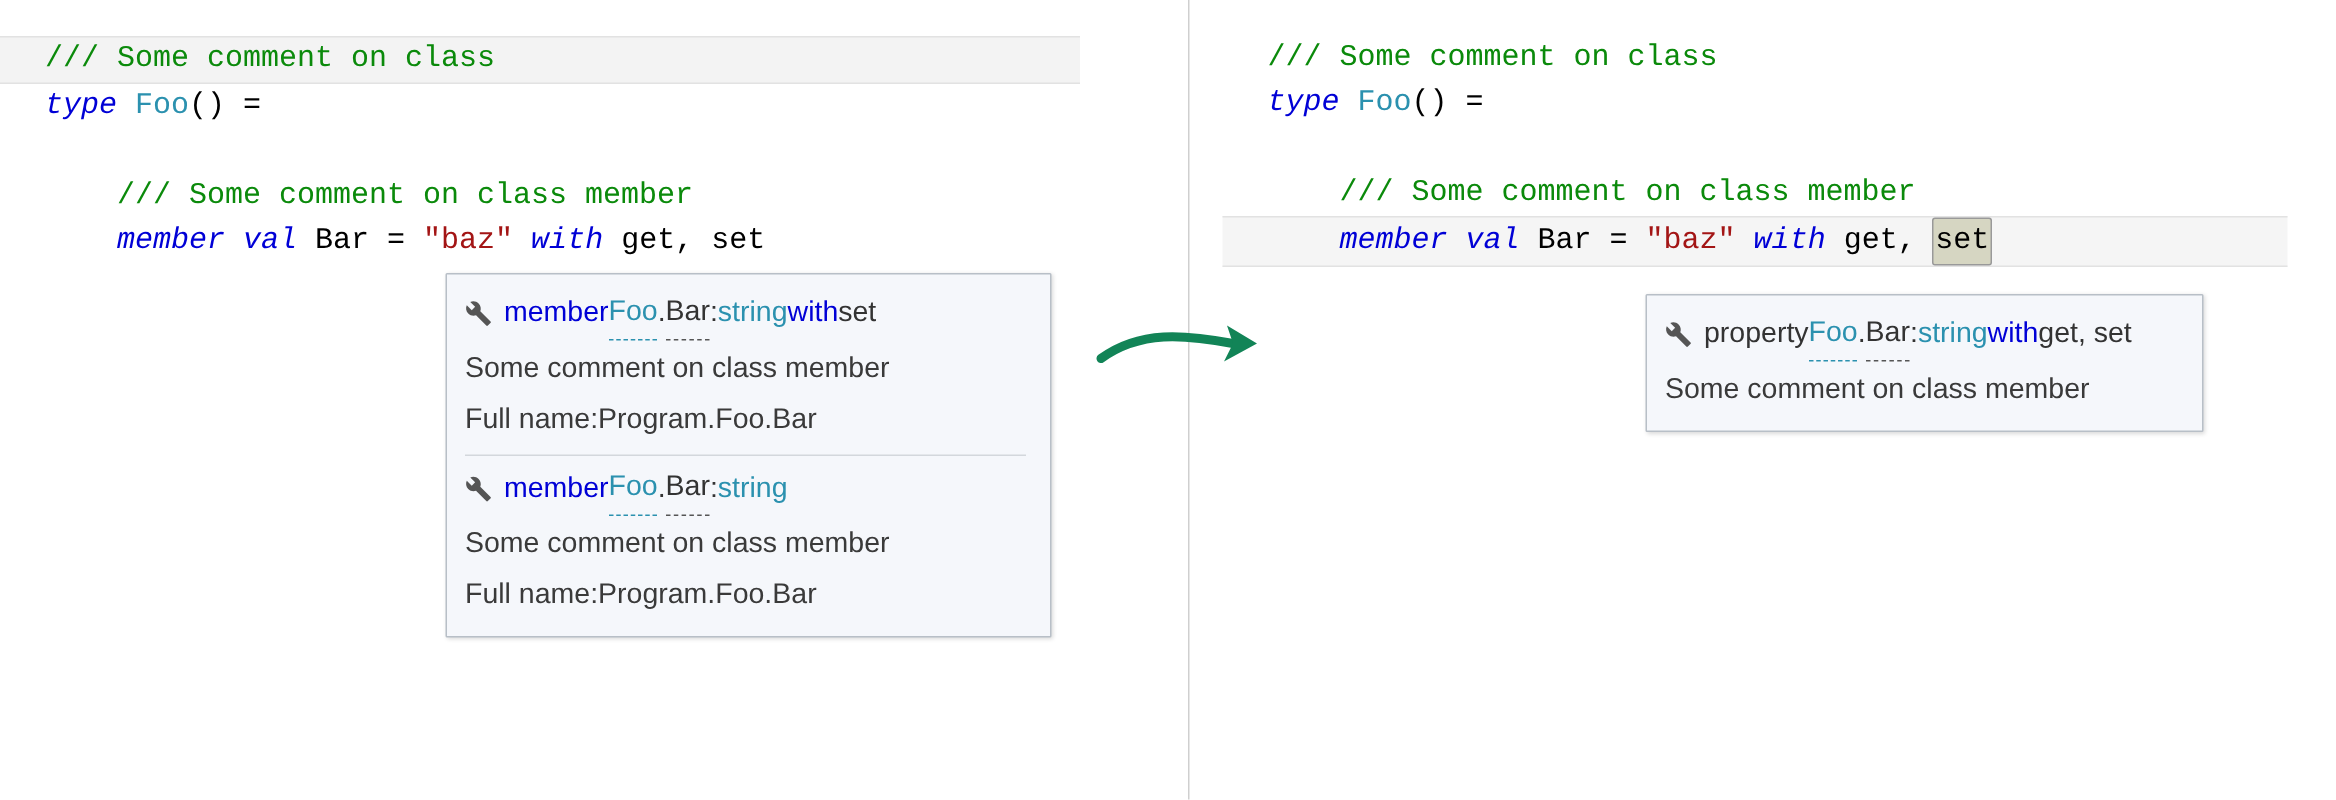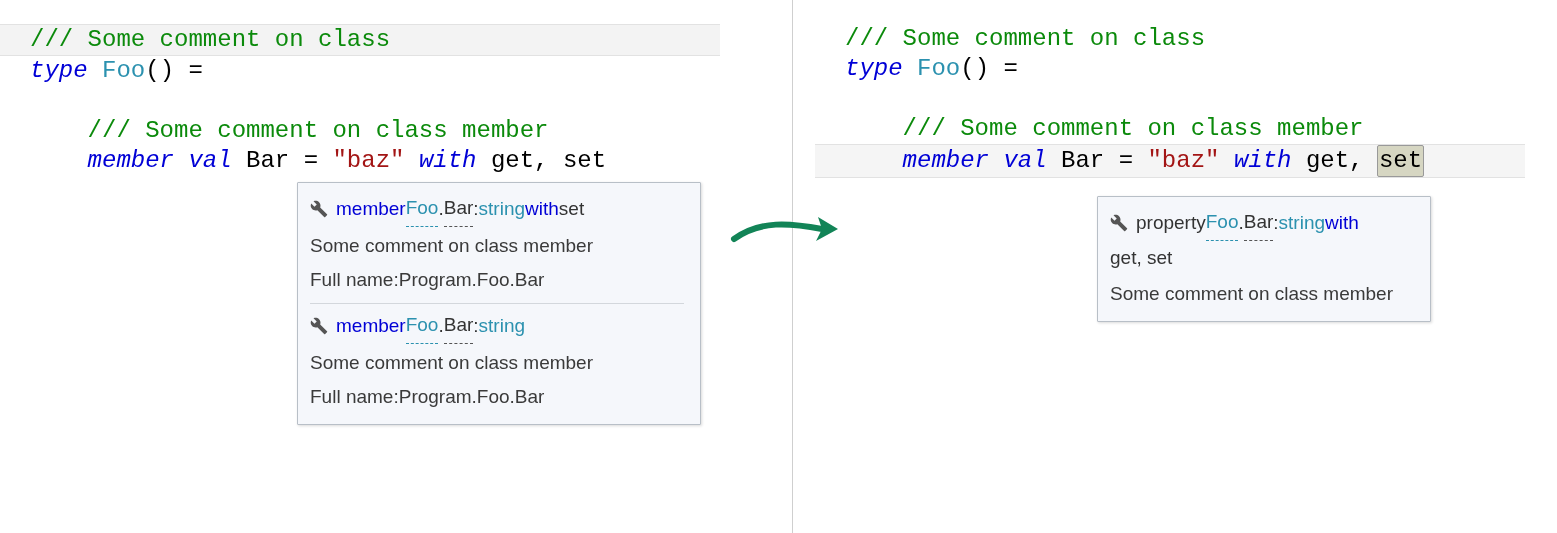--- a/index.html
+++ b/index.html
@@ -24,21 +24,21 @@
       left: 792px;
       top: 0;
       width: 1px;
       height: 533px;
       background: #cfcfcf;
     }
     .code-block {
       padding-top: 24px;
     }
     .code-line {
-      font-size: 24px;
+      font-size: 20px;
       line-height: 30px;
       white-space: pre;
       color: #000;
     }
     .hl-line {
       background: #f3f3f3;
       border-top: 1px solid #e2e2e2;
       border-bottom: 1px solid #e2e2e2;
       margin-left: -30px;
       padding-left: 30px;
@@ -72,21 +72,21 @@
       position: absolute;
       background: #f5f7fb;
       border: 1px solid #b8bfc7;
       border-radius: 1px;
       box-shadow: 1px 1px 3px rgba(0,0,0,0.15);
       font-family: "Segoe UI", Arial, sans-serif;
       color: #333;
       padding: 8px 16px 10px 12px;
     }
     .tooltip-left { left: 297px; top: 182px; width: 404px; }
-    .tooltip-right { left: 1097px; top: 196px; width: 334px; }
+    .tooltip-right { left: 1097px; top: 196px; width: 372px; }
 
     .tt-row {
       font-size: 19px;
       line-height: 34px;
       display: flex;
       align-items: center;
       flex-wrap: wrap;
     }
     .tt-row.desc, .tt-row.full { color: #3a3a3a; }
     .tt-sig { margin-bottom: 2px; }

